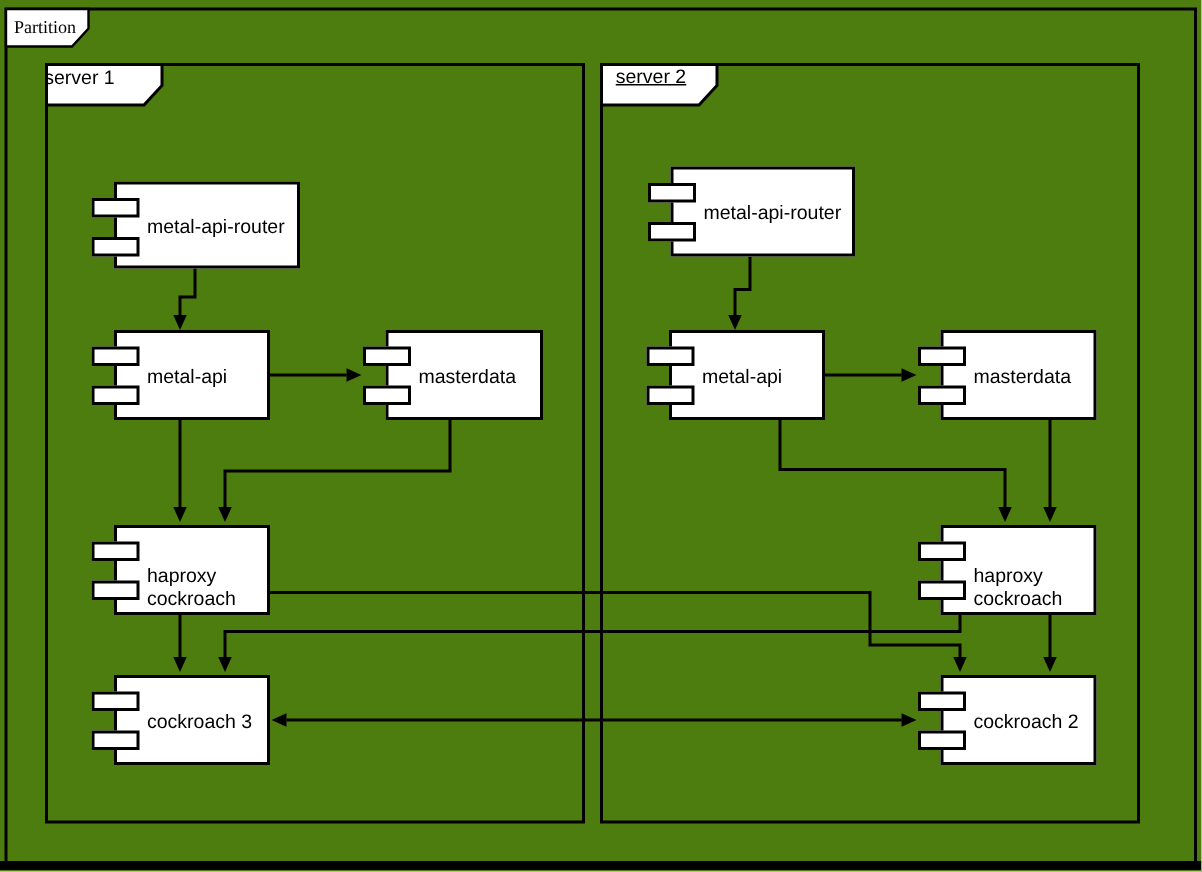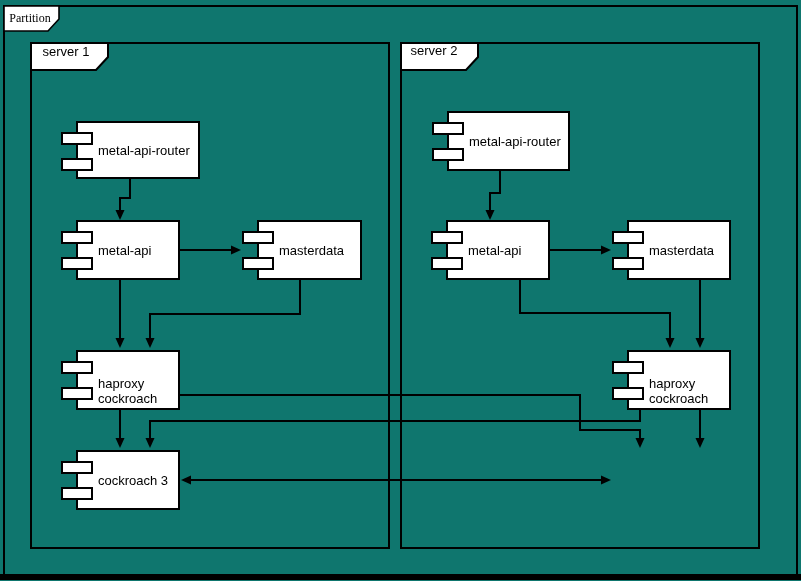--- a/index.html
+++ b/index.html
@@ -1,19 +1,19 @@
 <!DOCTYPE html>
 <html><head>
 <meta charset="utf-8">
 <style>
   html,body{margin:0;padding:0;background:#fff;}
   .canvas{
     position:relative;
     width:801px;height:581px;
-    background:#0f766e;
+    background:#4d7c0f;
     font-family:"Liberation Sans",sans-serif;
     overflow:hidden;
   }
   svg.layer{position:absolute;left:0;top:0;width:801px;height:581px;}
   .frame-label{
     position:absolute;
     display:flex;align-items:center;justify-content:center;
     font-size:13px;color:#000;
   }
   .partition-label{
@@ -97,22 +97,22 @@
       <polygon points="665.5,338 674.5,338 670,348"></polygon>
       <polygon points="695.5,338 704.5,338 700,348"></polygon>
       <polygon points="695.5,438 704.5,438 700,448"></polygon>
       <polygon points="145.5,438 154.5,438 150,448"></polygon>
       <polygon points="191,475.5 191,484.5 181,480"></polygon>
       <polygon points="601,475.5 601,484.5 611,480"></polygon>
     </g>
   </svg>
 
   <div class="frame-label partition-label" style="left:6px;top:6px;width:48px;height:24px;">Partition</div>
-  <div class="frame-label" style="left:33px;top:43px;width:66px;height:16px;">server 1</div>
-  <div class="frame-label" style="left:401px;top:43px;width:66px;height:14px;">server 2</div>
+  <div class="frame-label" style="left:20px;top:43px;width:66px;height:16px;">server 1</div>
+  <div class="frame-label" style="left:401px;top:43px;width:66px;height:14px;text-decoration:underline;">server 2</div>
 
   <div class="component" style="left:76px;top:121px;width:124px;height:58px">
     <div class="port port1"></div>
     <div class="port port2"></div>
     <div class="comp-label">metal-api-router</div>
   </div>
 
   <div class="component" style="left:76px;top:220px;width:104px;height:60px">
     <div class="port port1"></div>
     <div class="port port2"></div>
@@ -154,15 +154,20 @@
     <div class="port port2"></div>
     <div class="comp-label">masterdata</div>
   </div>
 
   <div class="component" style="left:627px;top:350px;width:104px;height:60px">
     <div class="port port1"></div>
     <div class="port port2"></div>
     <div class="comp-label wrap">haproxy cockroach</div>
   </div>
 
+  <div class="component" style="left:627px;top:450px;width:104px;height:60px">
+    <div class="port port1"></div>
+    <div class="port port2"></div>
+    <div class="comp-label">cockroach 2</div>
+  </div>
 
   <div class="bottom-bar"></div>
 </div>
 
 </body></html>

